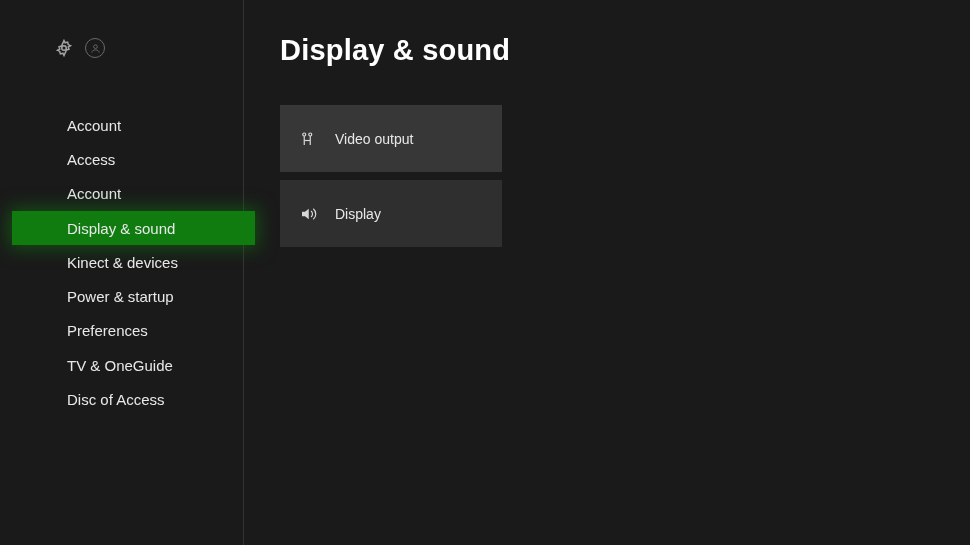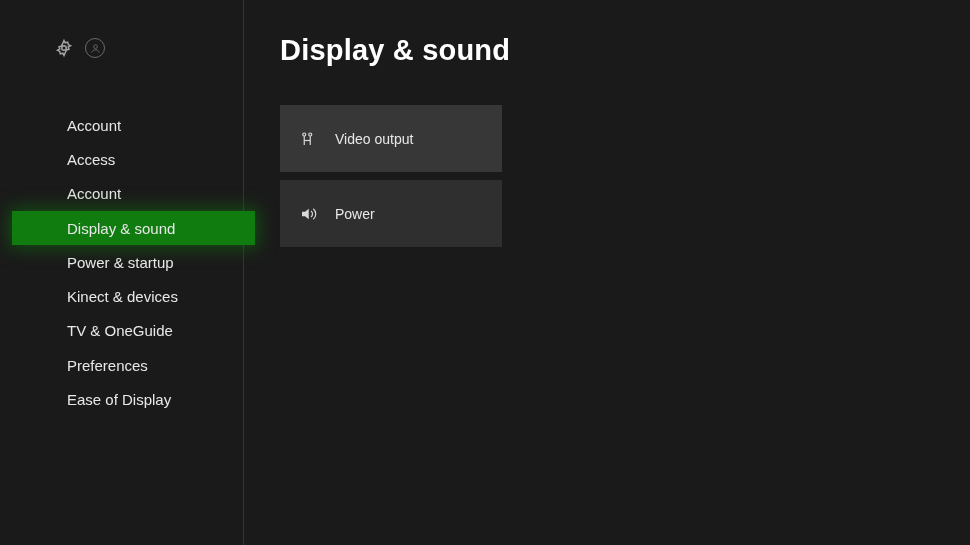--- a/index.html
+++ b/index.html
@@ -137,33 +137,33 @@
     <div class="sidebar-item">
         <span>Access</span>
       </div>
     <div class="sidebar-item">
         <span>Account</span>
       </div>
     <div class="sidebar-item selected">
         <span>Display &amp; sound</span>
       </div>
     <div class="sidebar-item">
+        <span>Kinect &amp; devices</span>
+      </div>
+    <div class="sidebar-item">
         <span>Power &amp; startup</span>
       </div>
     <div class="sidebar-item">
-        <span>Kinect &amp; devices</span>
+        <span>Preferences</span>
       </div>
     <div class="sidebar-item">
         <span>TV &amp; OneGuide</span>
       </div>
     <div class="sidebar-item">
-        <span>Preferences</span>
-      </div>
-    <div class="sidebar-item">
-        <span>Ease of Display</span>
+        <span>Disc of Access</span>
       </div>
   </div>
 </div>
 
 <div class="main">
   <h1 class="main-title">Display &amp; sound</h1>
   <div class="tiles">
 
     <div class="tile">
       <span class="tile-icon">
@@ -179,18 +179,18 @@
     </div>
 
     <div class="tile">
       <span class="tile-icon">
         <svg viewBox="0 0 24 24" width="18" height="18" fill="none" stroke="#d8d8d8" stroke-width="1.6">
           <polygon points="4,9 8,9 13,5 13,19 8,15 4,15" fill="#d8d8d8" stroke="none"></polygon>
           <path d="M16 8a5 5 0 0 1 0 8"></path>
           <path d="M19 5a9 9 0 0 1 0 14"></path>
         </svg>
       </span>
-      <span class="tile-label">Power</span>
+      <span class="tile-label">Display</span>
     </div>
 
 
   </div>
 </div>
 
 </body></html>

